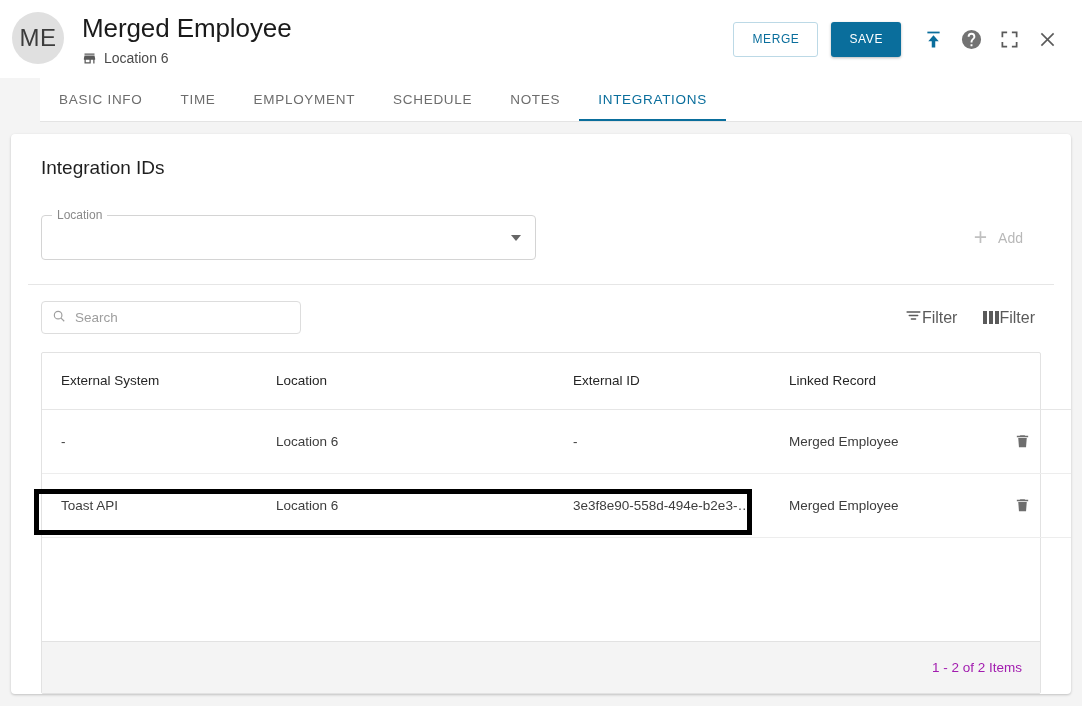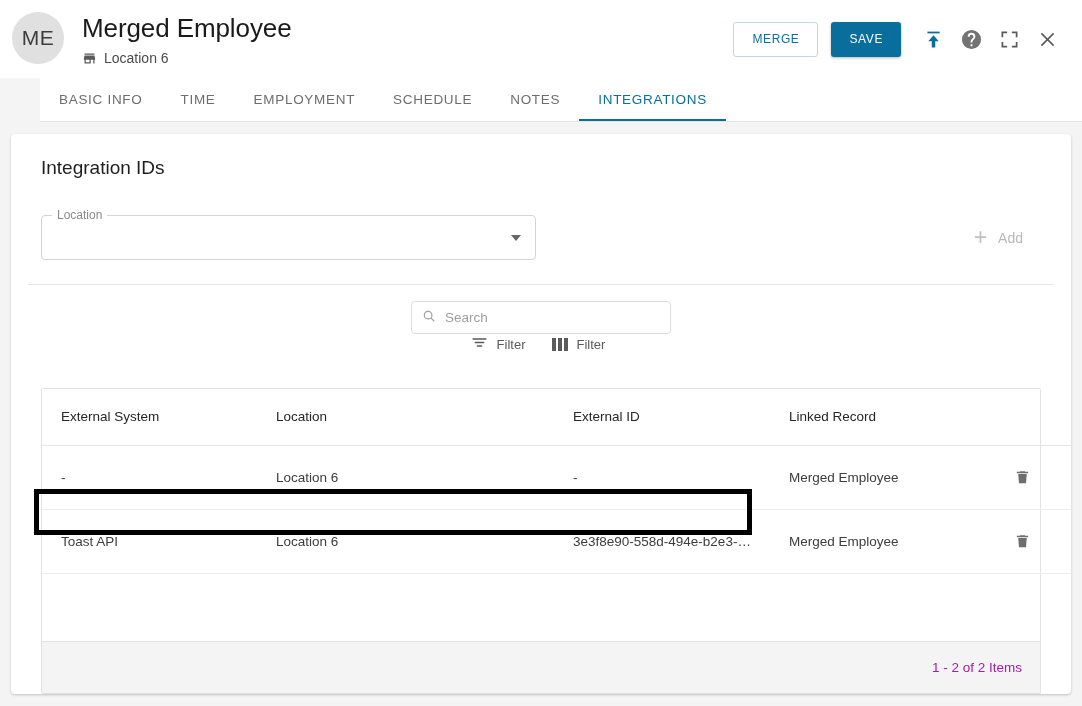--- a/index.html
+++ b/index.html
@@ -29,21 +29,21 @@
 
   .avatar {
     width: 52px;
     height: 52px;
     border-radius: 50%;
     background: #e0e0e0;
     color: #3c3c3c;
     display: flex;
     align-items: center;
     justify-content: center;
-    font-size: 21px;
+    font-size: 24px;
     letter-spacing: 0.4px;
     flex: 0 0 auto;
     margin-top: 0px;
   }
 
   .title-block {
     margin-left: 18px;
     padding-top: 0px;
   }
 
@@ -244,24 +244,22 @@
 
   .divider {
     height: 1px;
     background: #e6e6e6;
     margin: 24px 0 0 0;
   }
 
   
   .toolbar {
     display: flex;
-    align-items: center;
     justify-content: space-between;
     padding: 16px 13px 0 13px;
-    flex-direction: column;
   }
 
   .search-box {
     width: 260px;
     height: 33px;
     border: 1px solid #ddd;
     border-radius: 4px;
     display: flex;
     align-items: center;
     padding: 0 10px;
@@ -283,41 +281,40 @@
   .toolbar-right {
     display: flex;
     align-items: center;
     gap: 26px;
     margin-right: 6px;
   }
 
   .tool-item {
     display: flex;
     align-items: center;
-    gap: 9px;
-    font-size: 13px;
+    font-size: 16px;
     color: #5a5a5a;
     cursor: pointer;
   }
 
   .columns-glyph {
     display: inline-flex;
     gap: 2px;
     align-items: flex-end;
   }
   .columns-glyph span {
     display: block;
     width: 4px;
     height: 13px;
     background: #5a5a5a;
   }
 
   
   .table-wrap {
-    margin: 34px 13px 0 13px;
+    margin: 18px 13px 0 13px;
     border: 1px solid #e2e2e2;
     border-radius: 2px;
     flex: 1;
     display: flex;
     flex-direction: column;
     min-height: 0;
   }
 
   table {
     width: 100%;

